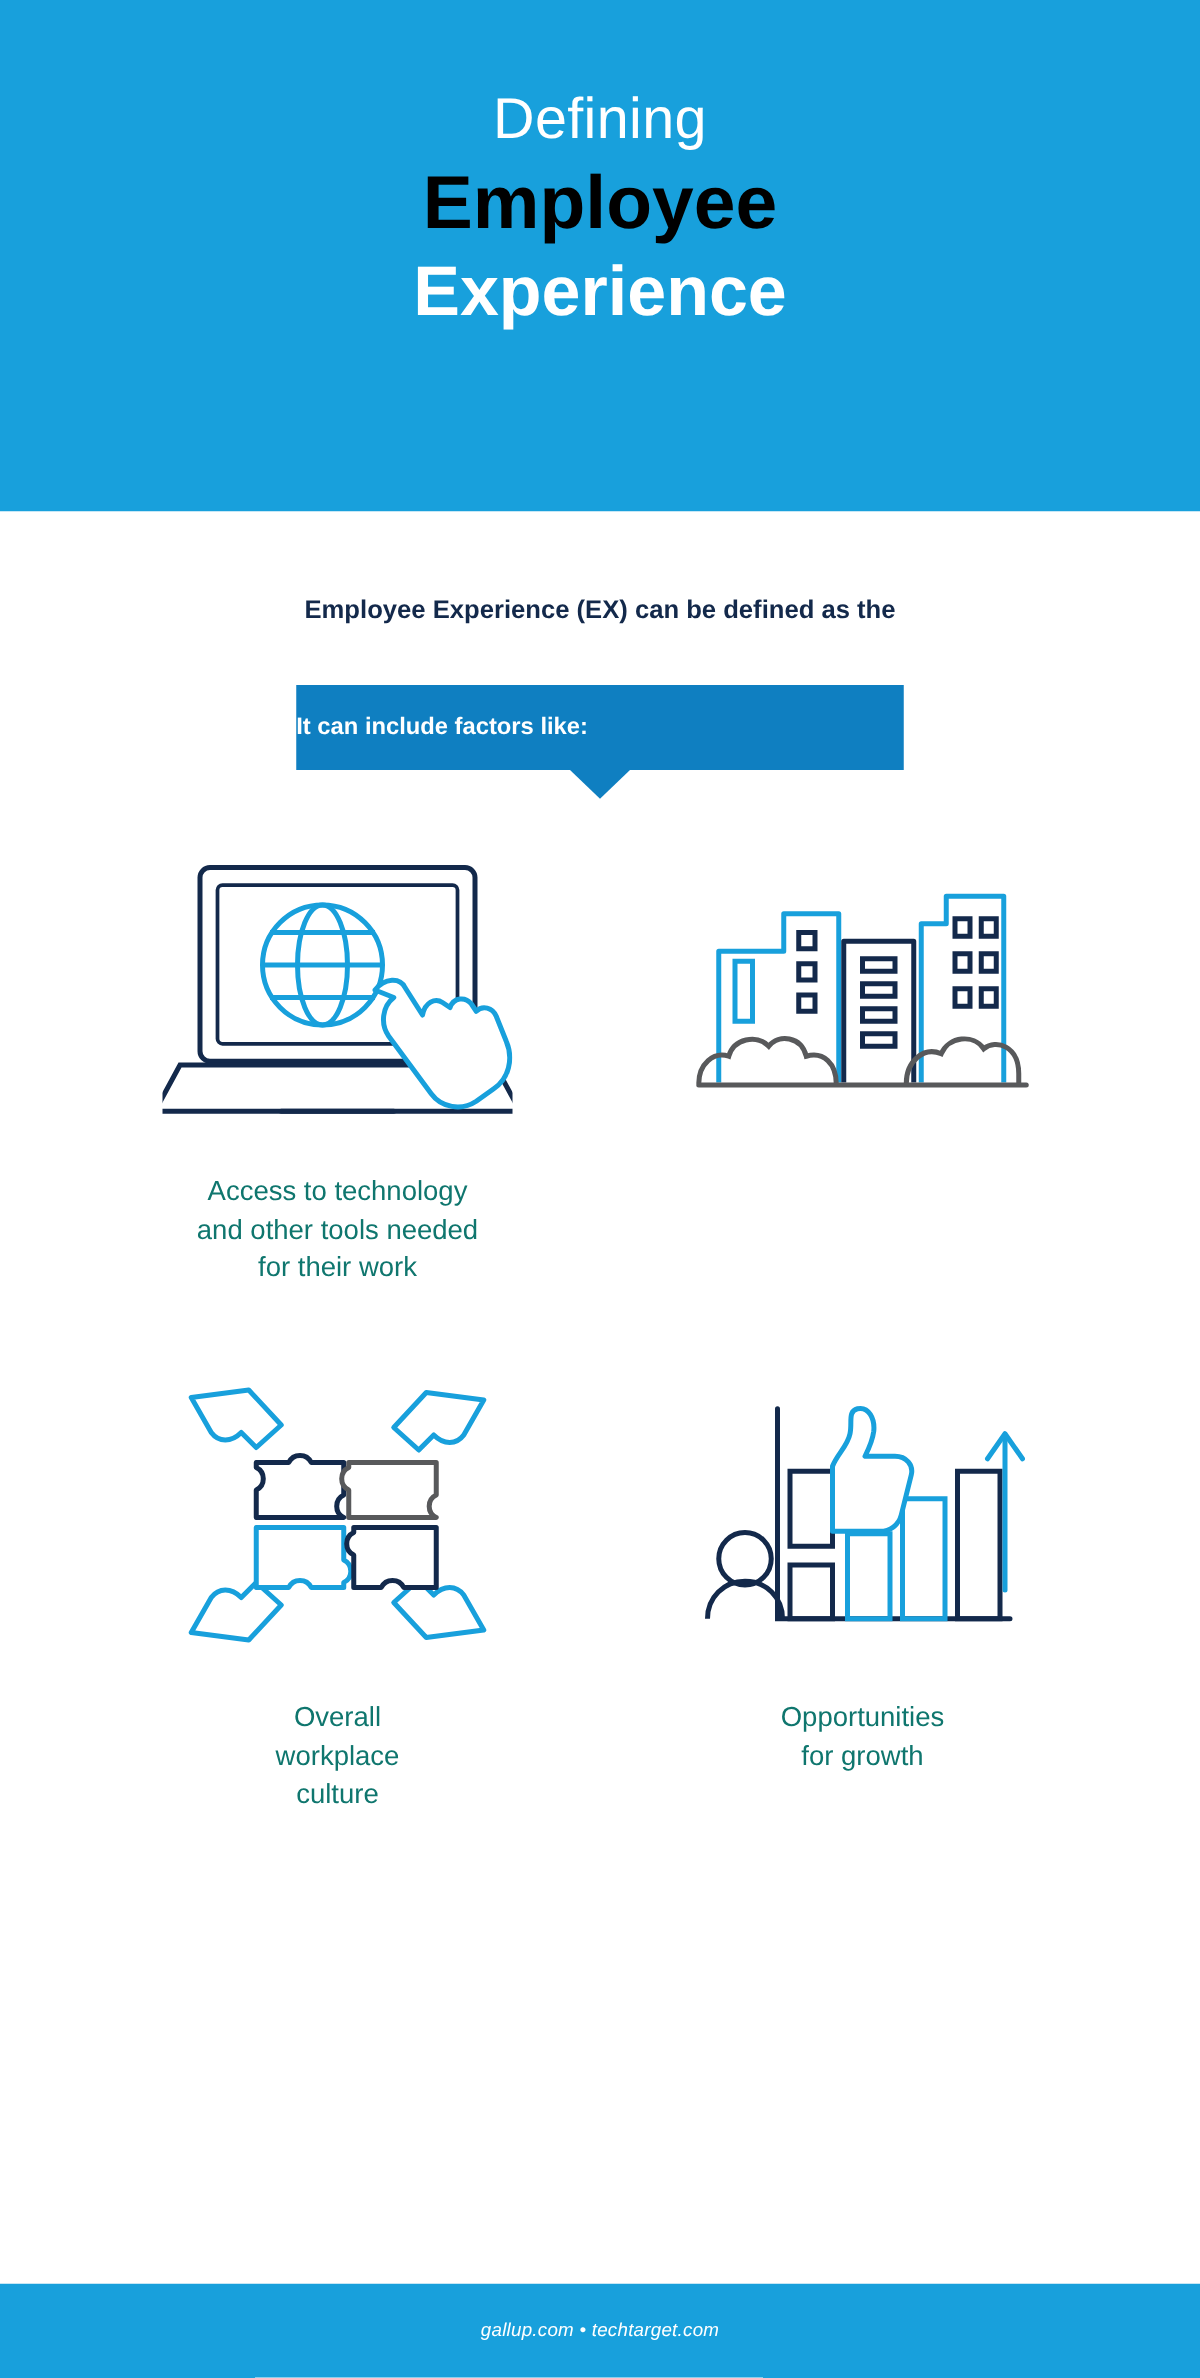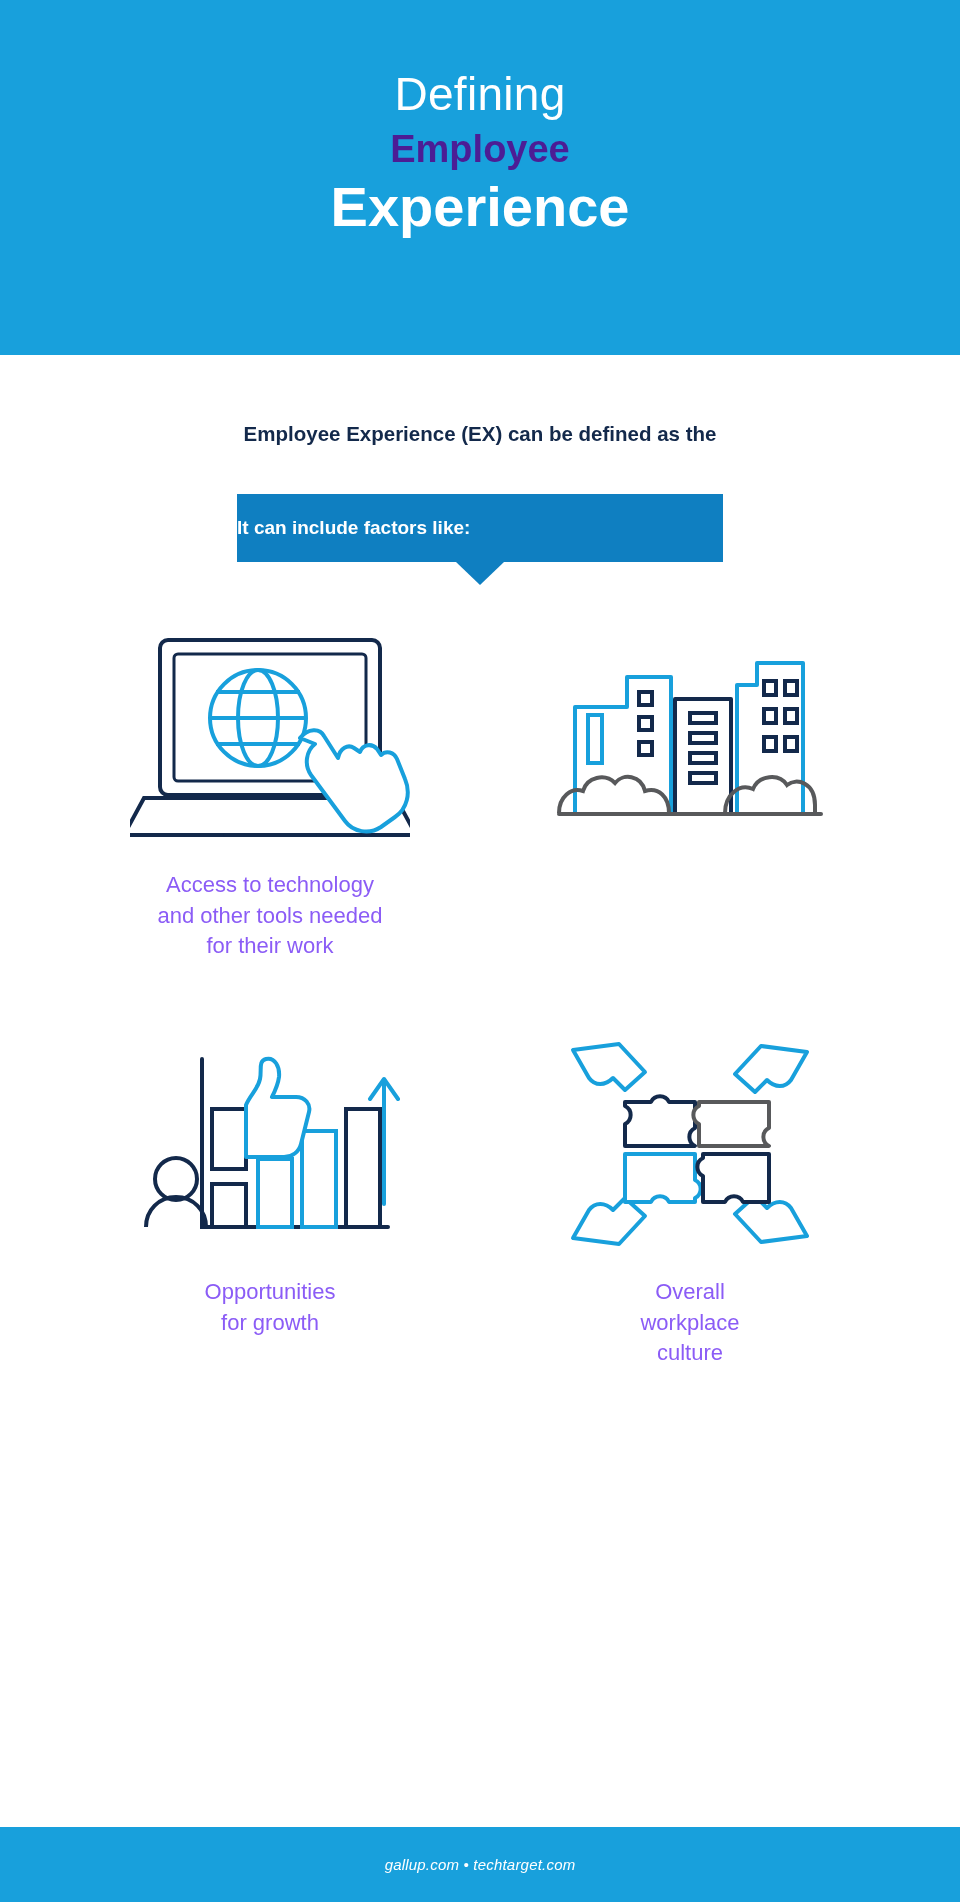--- a/index.html
+++ b/index.html
@@ -18,39 +18,39 @@
     width: 960px;
     height: 1902px;
     background: #ffffff;
     display: flex;
     flex-direction: column;
   }
 
   
   .header {
     width: 100%;
-    height: 355px;
+    height: 409px;
     background: #18a0dc;
     display: flex;
     flex-direction: column;
     align-items: center;
     justify-content: flex-start;
     box-sizing: border-box;
     padding-top: 68px;
   }
   .header-line1 {
     color: #ffffff;
     font-size: 46px;
     font-weight: 400;
     line-height: 1.15;
     letter-spacing: 0.3px;
   }
   .header-line2 {
-    color: #4c1d95;
-    font-size: 38px;
+    color: #000000;
+    font-size: 60px;
     font-weight: 700;
     line-height: 1.18;
     margin-top: 6px;
   }
   .header-line3 {
     color: #ffffff;
     font-size: 56px;
     font-weight: 700;
     line-height: 1.18;
     margin-top: 2px;
@@ -113,23 +113,23 @@
     flex-direction: column;
     align-items: center;
   }
   .icon-box {
     height: 230px;
     display: flex;
     align-items: center;
     justify-content: center;
   }
   .cell-label {
-    margin-top: 18px;
+    margin-top: 32px;
     text-align: center;
-    color: #8b5cf6;
+    color: #0f766e;
     font-size: 22px;
     line-height: 1.38;
     font-weight: 400;
   }
 
   
   .spacer { flex: 1 1 auto; }
   .footer {
     width: 100%;
     height: 75px;
@@ -221,20 +221,48 @@
 
           <path d="M4 176 c0 -16 12 -26 24 -22 4 -14 22 -18 32 -8 8 -10 26 -8 30 8 14 -4 24 6 24 22" stroke="#58595b" stroke-width="4" fill="none"></path>
           <path d="M170 176 c0 -18 14 -30 28 -24 6 -14 26 -16 34 -4 10 -8 28 -2 28 20 0 4 0 8 0 8" stroke="#58595b" stroke-width="4" fill="none"></path>
           <path d="M4 177 H266" stroke="#58595b" stroke-width="4" stroke-linecap="round"></path>
         </svg>
       </div>
     </div>
 
     <div class="cell">
       <div class="icon-box">
+        <svg width="270" height="225" viewBox="0 0 270 225" fill="none" xmlns="http://www.w3.org/2000/svg">
+
+          <path d="M18 18 L64 12 l26 28 -20 18 -12 -12 c-8 8 -18 8 -24 0 L18 18 Z" stroke="#18a0dc" stroke-width="4" fill="#fff" stroke-linejoin="round"></path>
+
+          <path d="M252 20 L206 14 l-26 28 20 18 12 -12 c8 8 18 8 24 0 L252 20 Z" stroke="#18a0dc" stroke-width="4" fill="#fff" stroke-linejoin="round"></path>
+
+          <path d="M18 206 L64 212 l26 -28 -20 -18 -12 12 c-8 -8 -18 -8 -24 0 L18 206 Z" stroke="#18a0dc" stroke-width="4" fill="#fff" stroke-linejoin="round"></path>
+
+          <path d="M252 204 L206 210 l-26 -28 20 -18 12 12 c8 -8 18 -8 24 0 L252 204 Z" stroke="#18a0dc" stroke-width="4" fill="#fff" stroke-linejoin="round"></path>
+
+          <path d="M70 70 h26 a10 10 0 0 1 18 0 h26 v26 a10 10 0 0 0 0 18 v0 h-70 v-22 a10 10 0 0 0 0 -18 v-4 z" stroke="#13294b" stroke-width="4" fill="#fff" stroke-linejoin="round"></path>
+
+          <path d="M144 70 h70 v26 a10 10 0 0 0 0 18 v0 h-70 v-22 a10 10 0 0 1 0 -18 v-4 z" stroke="#58595b" stroke-width="4" fill="#fff" stroke-linejoin="round"></path>
+
+          <path d="M70 122 h70 v26 a10 10 0 0 1 0 18 v4 h-26 a10 10 0 0 0 -18 0 h-26 v-48 z" stroke="#18a0dc" stroke-width="4" fill="#fff" stroke-linejoin="round"></path>
+
+          <path d="M148 122 h66 v48 h-26 a10 10 0 0 0 -18 0 h-22 v-26 a10 10 0 0 1 0 -18 v-4 z" stroke="#13294b" stroke-width="4" fill="#fff" stroke-linejoin="round"></path>
+        </svg>
+      </div>
+      <div class="cell-label">
+        <div>Overall</div>
+        <div>workplace</div>
+        <div>culture</div>
+      </div>
+    </div>
+
+    <div class="cell">
+      <div class="icon-box">
         <svg width="260" height="210" viewBox="0 0 260 210" fill="none" xmlns="http://www.w3.org/2000/svg">
 
           <path d="M62 20 V188 H248" stroke="#13294b" stroke-width="4" stroke-linecap="round"></path>
 
           <rect x="72" y="70" width="34" height="60" stroke="#13294b" stroke-width="4" fill="none"></rect>
           <rect x="72" y="145" width="34" height="43" stroke="#13294b" stroke-width="4" fill="none"></rect>
           <rect x="118" y="120" width="34" height="68" stroke="#18a0dc" stroke-width="4" fill="none"></rect>
           <rect x="162" y="92" width="34" height="96" stroke="#18a0dc" stroke-width="4" fill="none"></rect>
           <rect x="206" y="70" width="34" height="118" stroke="#13294b" stroke-width="4" fill="none"></rect>
 
@@ -246,48 +274,20 @@
 
           <path d="M106 66 c4 -10 12 -16 14 -26 2 -9 -2 -18 6 -20 9 -2 14 8 13 18 -1 8 -4 14 -7 20 h24 c9 0 15 7 13 15 l-8 32 c-2 8 -9 13 -17 13 h-38 z" stroke="#18a0dc" stroke-width="4" fill="#ffffff" stroke-linejoin="round"></path>
         </svg>
       </div>
       <div class="cell-label">
         <div>Opportunities</div>
         <div>for growth</div>
       </div>
     </div>
 
-    <div class="cell">
-      <div class="icon-box">
-        <svg width="270" height="225" viewBox="0 0 270 225" fill="none" xmlns="http://www.w3.org/2000/svg">
-
-          <path d="M18 18 L64 12 l26 28 -20 18 -12 -12 c-8 8 -18 8 -24 0 L18 18 Z" stroke="#18a0dc" stroke-width="4" fill="#fff" stroke-linejoin="round"></path>
-
-          <path d="M252 20 L206 14 l-26 28 20 18 12 -12 c8 8 18 8 24 0 L252 20 Z" stroke="#18a0dc" stroke-width="4" fill="#fff" stroke-linejoin="round"></path>
-
-          <path d="M18 206 L64 212 l26 -28 -20 -18 -12 12 c-8 -8 -18 -8 -24 0 L18 206 Z" stroke="#18a0dc" stroke-width="4" fill="#fff" stroke-linejoin="round"></path>
-
-          <path d="M252 204 L206 210 l-26 -28 20 -18 12 12 c8 -8 18 -8 24 0 L252 204 Z" stroke="#18a0dc" stroke-width="4" fill="#fff" stroke-linejoin="round"></path>
-
-          <path d="M70 70 h26 a10 10 0 0 1 18 0 h26 v26 a10 10 0 0 0 0 18 v0 h-70 v-22 a10 10 0 0 0 0 -18 v-4 z" stroke="#13294b" stroke-width="4" fill="#fff" stroke-linejoin="round"></path>
-
-          <path d="M144 70 h70 v26 a10 10 0 0 0 0 18 v0 h-70 v-22 a10 10 0 0 1 0 -18 v-4 z" stroke="#58595b" stroke-width="4" fill="#fff" stroke-linejoin="round"></path>
-
-          <path d="M70 122 h70 v26 a10 10 0 0 1 0 18 v4 h-26 a10 10 0 0 0 -18 0 h-26 v-48 z" stroke="#18a0dc" stroke-width="4" fill="#fff" stroke-linejoin="round"></path>
-
-          <path d="M148 122 h66 v48 h-26 a10 10 0 0 0 -18 0 h-22 v-26 a10 10 0 0 1 0 -18 v-4 z" stroke="#13294b" stroke-width="4" fill="#fff" stroke-linejoin="round"></path>
-        </svg>
-      </div>
-      <div class="cell-label">
-        <div>Overall</div>
-        <div>workplace</div>
-        <div>culture</div>
-      </div>
-    </div>
-
   </div>
 
   <div class="spacer"></div>
 
   <div class="footer">
     <span class="footer-text">gallup.com • techtarget.com</span>
   </div>
 
 </div>
 

